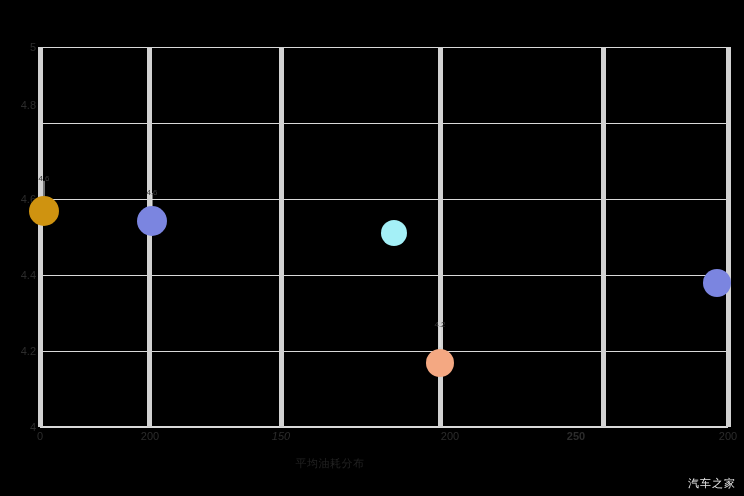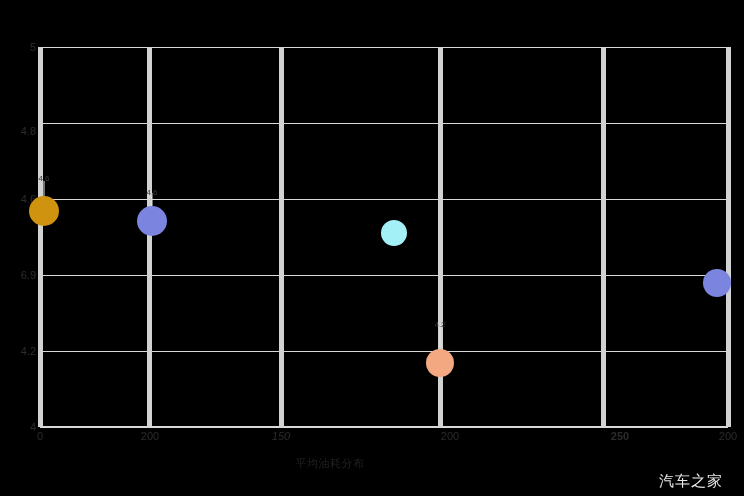--- a/index.html
+++ b/index.html
@@ -121,38 +121,38 @@
     transform: translate(-50%, -100%);
     font-size: 8px;
     color: #3a3a3a;
     white-space: nowrap;
     line-height: 9px;
   }
 
   
   .watermark {
     position: absolute;
-    right: 21px;
+    right: 8px;
     bottom: 5px;
-    font-size: 15px;
+    font-size: 11px;
     color: #e8e8e8;
     letter-spacing: 1px;
     font-family: "DejaVu Sans", sans-serif;
   }
 </style>
 </head>
 <body>
 
 <div id="chart-root">
 
   <div class="yticks-wrap">
     <div class="ytick" style="top:-6px;">5</div>
-    <div class="ytick" style="top:78px;">4.8</div>
+    <div class="ytick" style="top:52px;">4.8</div>
     <div class="ytick" style="top:146px;">4.6</div>
-    <div class="ytick" style="top:222px;">6.9</div>
+    <div class="ytick" style="top:222px;">4.4</div>
     <div class="ytick" style="top:298px;">4.2</div>
     <div class="ytick" style="top:374px;">4</div>
   </div>
 
   <div class="plot-area">
 
     <div class="grid-line-h" style="top:0px;"></div>
     <div class="grid-line-h" style="top:76px;"></div>
     <div class="grid-line-h" style="top:152px;"></div>
     <div class="grid-line-h" style="top:228px;"></div>
@@ -185,21 +185,21 @@
 
     <div class="bubble" style="left:400px; top:316px; width:28px; height:28px; background:#f4a882;"></div>
 
   </div>
 
   <div class="xticks-wrap">
     <div class="xtick" style="left:0px;">0</div>
     <div class="xtick" style="left:110px;">200</div>
     <div class="xtick" style="left:241px;font-style:italic;">150</div>
     <div class="xtick" style="left:410px;">200</div>
-    <div class="xtick" style="left:580px;font-weight:bold;">250</div>
+    <div class="xtick" style="left:536px;font-weight:bold;">250</div>
     <div class="xtick" style="left:688px;">200</div>
   </div>
 
   <div class="xlabel">平均油耗分布</div>
 
   <div class="watermark">汽车之家</div>
 
 </div>
 
 </body></html>

